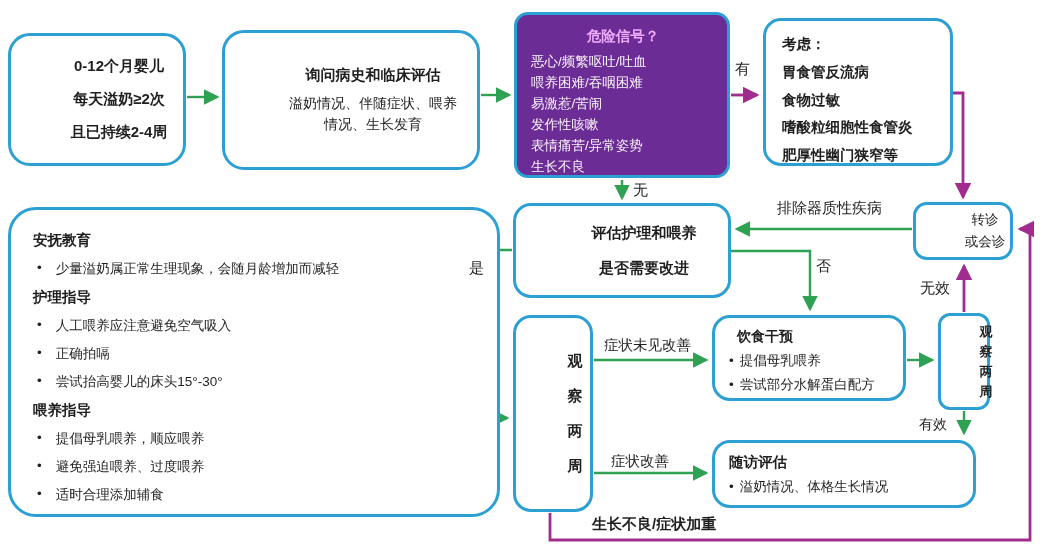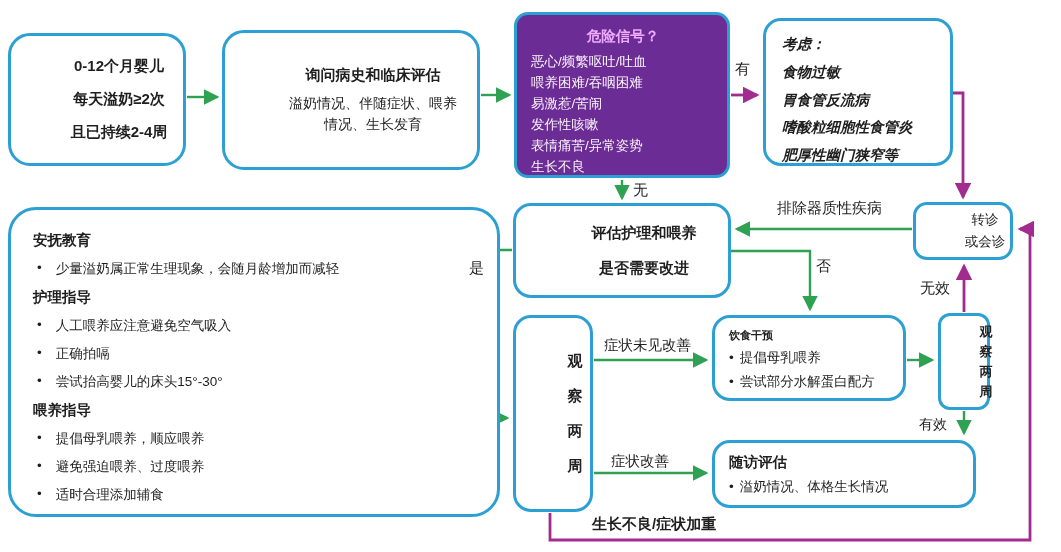--- a/index.html
+++ b/index.html
@@ -17,34 +17,34 @@
 
   
   #n-start{left:8px;top:33px;width:178px;height:133px;border-radius:22px;}
   #n-start .center-lines div{font-weight:bold;font-size:15px;margin:7px 0;}
   #n-assess{left:222px;top:30px;width:258px;height:140px;border-radius:22px;}
   #n-assess .ttl{font-weight:bold;font-size:15px;margin-bottom:8px;text-align:left;}
   #n-assess .bdy{font-size:14px;text-align:center;line-height:1.5;padding:0 14px;}
   #n-danger{left:514px;top:12px;width:216px;height:166px;padding:8px 12px 6px 14px;}
   #n-danger .ttl{font-weight:bold;font-size:14.5px;text-align:center;margin:4px 0 6px 0;color:#f0abfc;}
   #n-danger .itm{font-size:13.5px;line-height:1.55;}
-  #n-consider{left:763px;top:18px;width:190px;height:148px;padding:10px 6px 8px 16px;font-style:italic;}
+  #n-consider{left:763px;top:18px;width:190px;height:148px;padding:10px 6px 8px 16px;}
   #n-consider div{font-weight:bold;font-size:14.5px;line-height:1.92;}
   #n-evaluate{left:513px;top:203px;width:218px;height:95px;}
   #n-evaluate .center-lines div{font-weight:bold;font-size:15px;margin:8px 0;}
   #n-referral{left:913px;top:202px;width:100px;height:58px;border-radius:14px;}
   #n-referral .center-lines div{font-size:13.5px;margin:2px 0;}
   #n-guidance{left:8px;top:207px;width:492px;height:310px;border-radius:28px;padding:14px 18px 10px 22px;}
   #n-guidance .hd{font-weight:bold;font-size:14.5px;margin:7px 0;}
   #n-guidance .bl{font-size:13.5px;margin:10px 0 10px 4px;display:flex;}
   .bl::before{content:"\2022";margin-right:14px;}
   #n-observe-c{left:513px;top:315px;width:80px;height:197px;border-radius:18px;}
   #n-observe-c span{display:block;font-weight:bold;font-size:15px;margin:8px 0;}
   #n-diet{left:712px;top:315px;width:194px;height:86px;padding:8px 10px 4px 14px;}
-  #n-diet .ttl{font-weight:bold;font-size:11px;margin:2px 0 4px 0;}
+  #n-diet .ttl{font-weight:bold;font-size:14px;margin:2px 0 4px 8px;}
   #n-diet .bl2{font-size:13.5px;margin:6px 0;}
   #n-observe-r{left:938px;top:313px;width:52px;height:97px;border-radius:12px;}
   #n-observe-r span{display:block;font-weight:bold;font-size:13px;margin:1px 0;}
   #n-followup{left:712px;top:440px;width:264px;height:68px;padding:8px 10px 4px 14px;}
   #n-followup .ttl{font-weight:bold;font-size:14.5px;margin:2px 0 6px 0;}
   #n-followup .bl2{font-size:13.5px;}
   .bl2::before{content:"\2022";margin-right:6px;}
 
   
   .elabel{position:absolute;font-size:15px;background:transparent;white-space:nowrap;}
@@ -116,22 +116,22 @@
     <div class="itm">恶心/频繁呕吐/吐血</div>
     <div class="itm">喂养困难/吞咽困难</div>
     <div class="itm">易激惹/苦闹</div>
     <div class="itm">发作性咳嗽</div>
     <div class="itm">表情痛苦/异常姿势</div>
     <div class="itm">生长不良</div>
   </div>
 
   <div class="node" id="n-consider">
     <div>考虑：</div>
+    <div>胃食管反流病</div>
     <div>食物过敏</div>
-    <div>胃食管反流病</div>
     <div>嗜酸粒细胞性食管炎</div>
     <div>肥厚性幽门狭窄等</div>
   </div>
 
   <div class="node" id="n-evaluate">
     <div class="center-lines">
       <div>评估护理和喂养</div>
       <div>是否需要改进</div>
     </div>
   </div>

